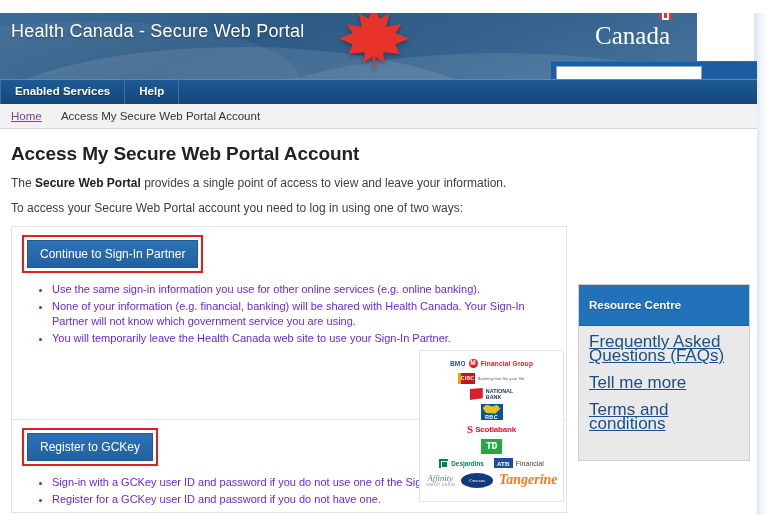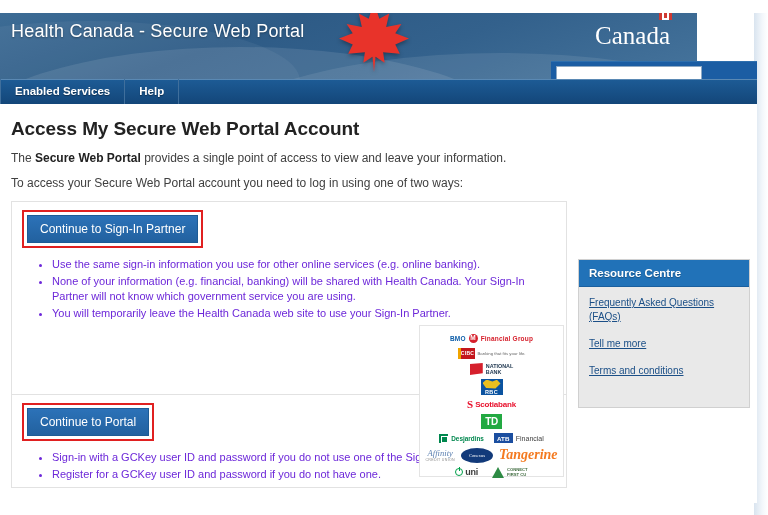--- a/index.html
+++ b/index.html
@@ -210,21 +210,21 @@
   .lg-scotia { gap:2px; }
   .lg-scotia .s {
     font-size:11px; font-weight:bold; color:#e8112d; font-family:"Liberation Serif",serif;
     line-height:11px;
   }
   .lg-scotia .t { font-size:8px; font-weight:bold; color:#e8112d; letter-spacing:-.2px; }
 
   .lg-td .box {
     width:21px; height:15px; background:#23a942; color:#fff;
     font-size:10px; font-weight:bold; display:flex; align-items:center;
-    justify-content:center; letter-spacing:-.5px;
+    justify-content:center; letter-spacing:-.5px;font-family:Liberation Mono, monospace;
   }
 
   .lg-desj { gap:3px; }
   .lg-desj .sq {
     width:9px; height:9px; background:#00874e; position:relative;
   }
   .lg-desj .sq:after{
     content:""; position:absolute; left:2px; top:2px; width:5px; height:5px;
     border:1.2px solid #fff;
   }
@@ -276,26 +276,26 @@
   }
   .lg-cc .t{ font-size:4.2px; font-weight:bold; color:#3f6b3f; line-height:5px; }
 
   
   .aside {
     position:absolute; left:578px; top:155px; width:172px;
     border:1px solid #d0d0d0; background:#e9e9e9;
   }
   .aside .hd {
     background:#2172b8; color:#ffffff; font-size:11.5px; font-weight:bold;
-    padding:7px 10px; text-shadow:0 1px 1px rgba(0,0,0,.3);
+    padding:14px 10px; text-shadow:0 1px 1px rgba(0,0,0,.3);
     border-bottom:1px solid #1a5f9e;
   }
   .aside .body { padding:9px 10px 11px 10px; }
   .aside .lnk {
-    display:block; color:#1b4f87; font-size:10px; line-height:14px;
+    display:block; color:#1b4f87; font-size:17px; line-height:14px;
     text-decoration:underline; margin-bottom:13px; cursor:pointer;
   }
   .aside .lnk:last-child { margin-bottom:18px; }
 </style>
 </head>
 <body>
 
 <div id="page">
 
   <div class="edge-strip"></div>
@@ -322,20 +322,24 @@
     <input type="text" value="" placeholder="" style="">
     <button>Search</button>
   </div>
 
   <div class="navbar">
     <div class="item">Enabled Services</div>
     <div class="item">Help</div>
     <div class="filler"></div>
   </div>
 
+  <div class="crumbbar">
+    <a>Home</a>
+    <span class="cur">Access My Secure Web Portal Account</span>
+  </div>
 
   <div class="main">
 
     <div class="content">
 
       <h1 class="page-title">Access My Secure Web Portal Account</h1>
 
       <p class="intro">
         <span>The </span><b>Secure Web Portal</b><span> provides a single point of access to view and leave your information.</span>
       </p>
@@ -350,21 +354,21 @@
         <ul class="bullets">
           <li>Use the same sign-in information you use for other online services (e.g. online banking).</li>
           <li>None of your information (e.g. financial, banking) will be shared with Health Canada. Your Sign-In Partner will not know which government service you are using.</li>
           <li>You will temporarily leave the Health Canada web site to use your Sign-In Partner.</li>
         </ul>
 
       </div>
 
       <div class="optbox second">
         <div class="btn-highlight">
-          <div class="blue-btn">Continue to Portal</div>
+          <div class="blue-btn">Register to GCKey</div>
         </div>
 
         <ul class="bullets">
           <li>Sign-in with a GCKey user ID and password if you do not use one of the Sign-In Partners.</li>
           <li>Register for a GCKey user ID and password if you do not have one.</li>
         </ul>
       </div>
 
     </div>
 
@@ -436,33 +440,20 @@
         <div class="lg lg-conn">
           <span class="oval">
             <span>Conexus</span>
           </span>
         </div>
         <div class="lg lg-tang">
           <span class="t">Tangerine</span>
         </div>
       </div>
 
-      <div class="logorow" style="height:16px; gap:14px">
-        <div class="lg lg-uni">
-          <span class="ring"></span>
-          <span class="t">uni</span>
-        </div>
-        <div class="lg lg-cc">
-          <span class="tri"></span>
-          <span class="t">
-            <span>CONNECT</span><br>
-            <span>FIRST CU</span>
-          </span>
-        </div>
-      </div>
 
     </div>
 
     <div class="aside">
       <div class="hd">Resource Centre</div>
       <div class="body">
         <a class="lnk">Frequently Asked Questions (FAQs)</a>
         <a class="lnk">Tell me more</a>
         <a class="lnk">Terms and conditions</a>
       </div>

